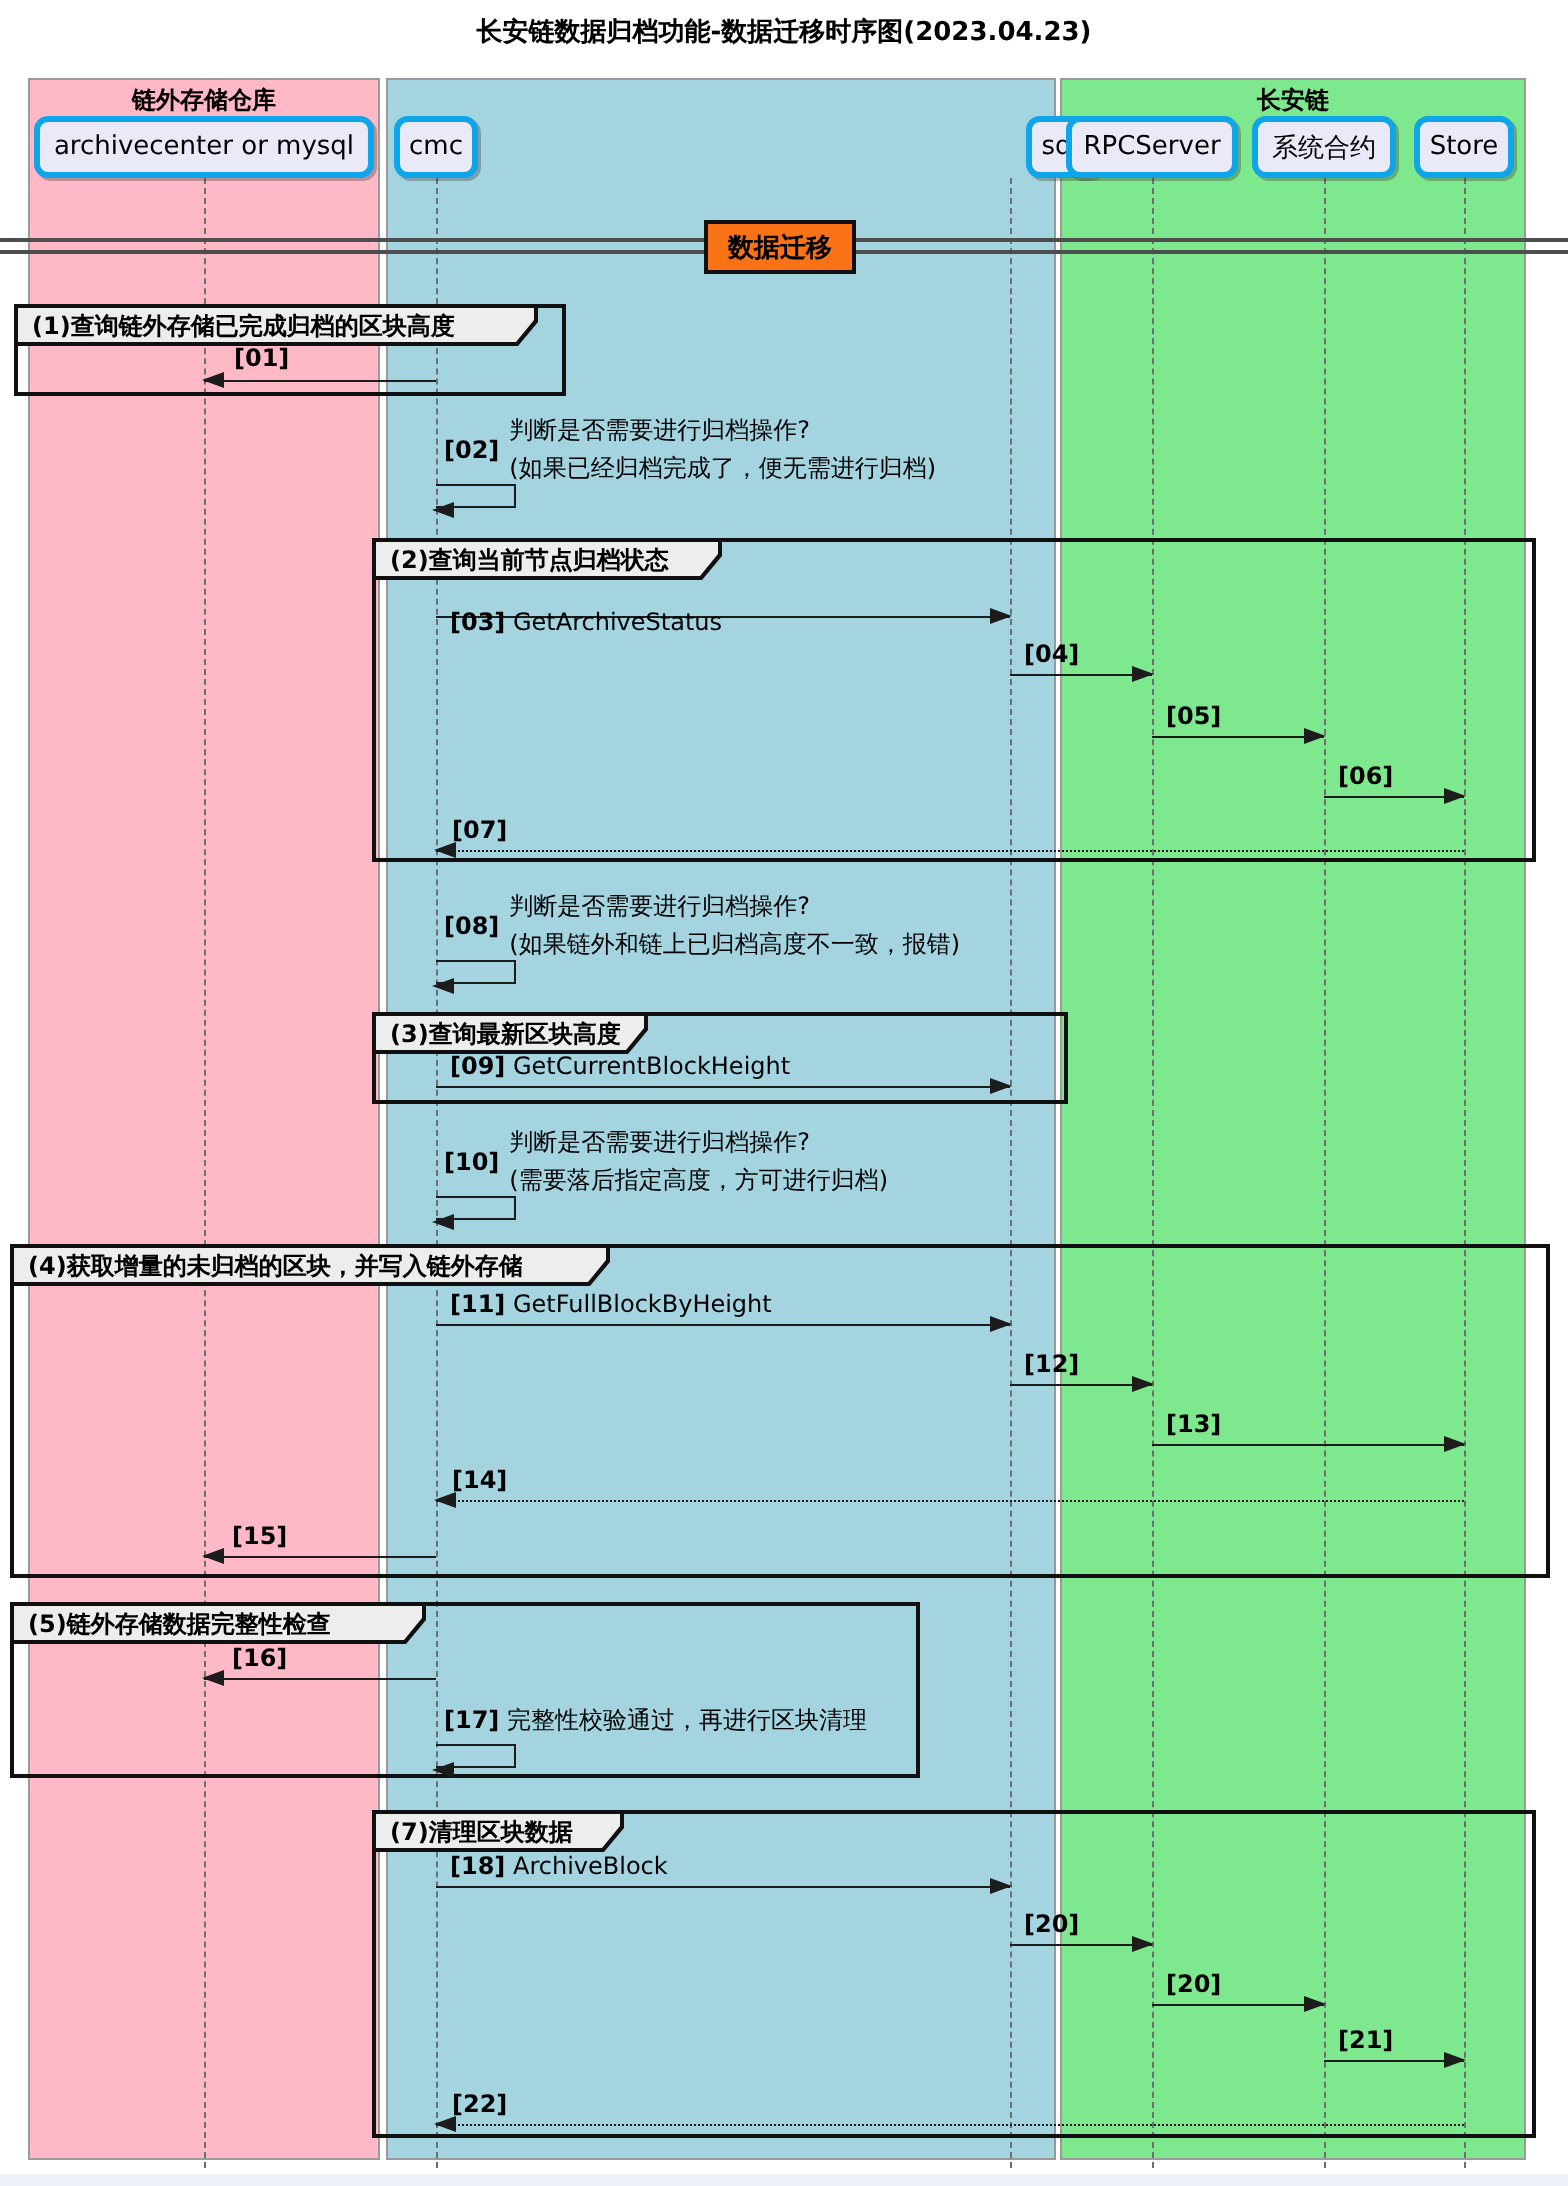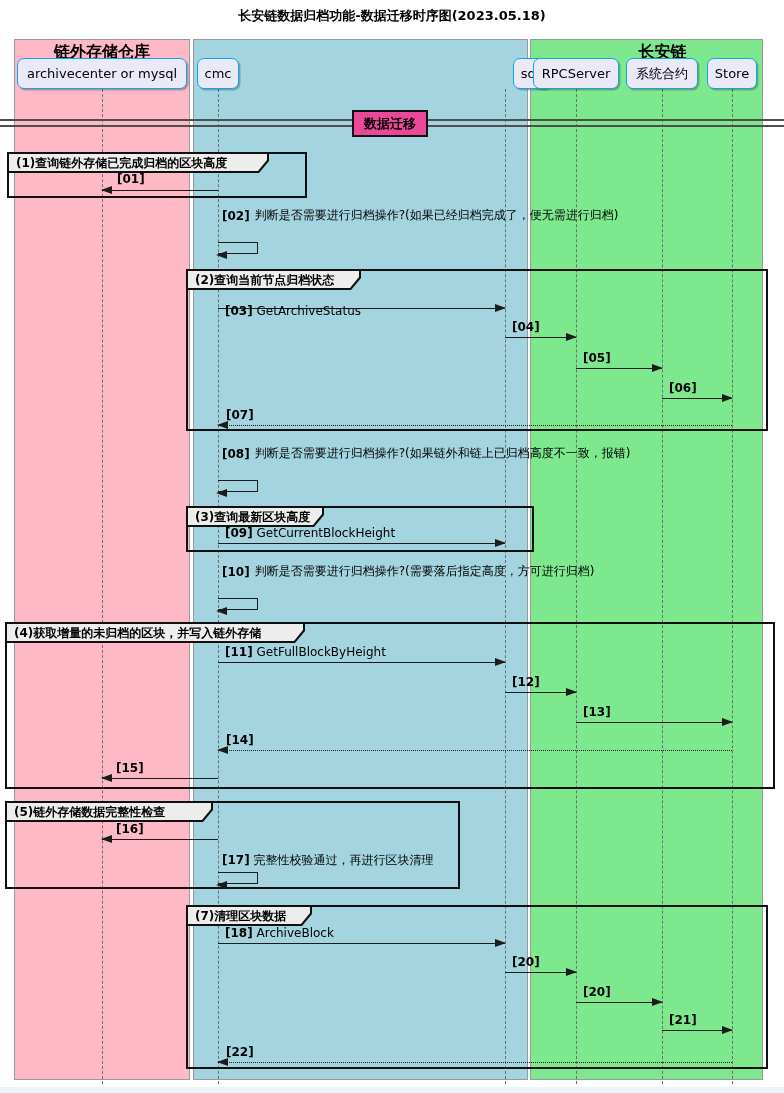--- a/index.html
+++ b/index.html
@@ -1,28 +1,28 @@
 <!DOCTYPE html>
 <html><head>
 <meta charset="utf-8">
 <style>
   html,body{margin:0;padding:0;background:#fff;}
   #stage{position:relative;width:784px;height:1093px;background:#fff;overflow:hidden;
          font-family:"DejaVu Sans","Liberation Sans",sans-serif;color:#000;}
   .title{position:absolute;top:7px;left:0;width:784px;text-align:center;
          font-size:13px;font-weight:bold;}
   .lane{position:absolute;top:39px;height:1041px;border:1px solid #9a9a9a;box-sizing:border-box;}
-  .lane-title{position:absolute;top:42px;font-size:16px;font-weight:bold;text-align:center;}
-  .pbox{position:absolute;top:58px;height:31px;background:#E9E9F7;border:1px solid #0ea5e9;
+  .lane-title{position:absolute;top:42px;font-size:12px;font-weight:bold;text-align:center;}
+  .pbox{position:absolute;top:58px;height:31px;background:#E9E9F7;border:3px solid #0ea5e9;
         border-radius:7px;box-sizing:border-box;display:flex;align-items:center;justify-content:center;
         font-size:13px;box-shadow:1.5px 1.5px 0 rgba(60,60,60,.35);text-align:center;}
   .lifeline{position:absolute;top:89px;height:995px;width:0;border-left:1px dashed #6e6e6e;}
   .divider-line{position:absolute;left:0;top:119px;width:784px;height:8px;box-sizing:border-box;
         border-top:2.5px solid #4e4e4e;border-bottom:2.5px solid #4e4e4e;}
-  .divider-label{position:absolute;left:352px;top:110px;width:76px;height:27px;background:#ec4899;
+  .divider-label{position:absolute;left:352px;top:110px;width:76px;height:27px;background:#f97316;
         border:2px solid #101010;box-sizing:border-box;display:flex;align-items:center;
         justify-content:center;font-size:13px;font-weight:bold;}
   .frame{position:absolute;border:2px solid #101010;box-sizing:border-box;}
   .ftab{position:absolute;left:-2px;top:-2px;height:21px;}
   .ftab-bg{position:absolute;inset:0;background:#101010;
         clip-path:polygon(0 0,100% 0,100% 9px,calc(100% - 10px) 100%,0 100%);}
   .ftab-in{position:absolute;inset:0;background:#EDEDED;
         clip-path:polygon(2px 2px,calc(100% - 2px) 2px,calc(100% - 2px) 8px,calc(100% - 11px) calc(100% - 2px),2px calc(100% - 2px));}
   .ftab-label{position:absolute;left:9px;top:2.5px;font-size:12px;font-weight:bold;white-space:nowrap;}
   .msg{position:absolute;height:0;border-top:1.5px solid #1c1c1c;}
@@ -33,48 +33,48 @@
   .ah-l{position:absolute;left:-1px;top:-5px;width:0;height:0;
         border-top:4.5px solid transparent;border-bottom:4.5px solid transparent;
         border-right:11px solid #1c1c1c;}
   .self{position:absolute;width:40px;height:12px;box-sizing:border-box;
         border:1.5px solid #1c1c1c;border-left:none;}
   .self .ah-l{left:-2px;top:auto;bottom:-5.5px;}
   .mlabel{position:absolute;font-size:12px;white-space:nowrap;line-height:16px;}
   .num{font-weight:bold;}
   .self-label{position:absolute;display:flex;align-items:center;gap:5px;
         font-size:12px;white-space:nowrap;}
-  .self-label .lines{display:flex;flex-direction:row;line-height:19px;}
+  .self-label .lines{display:flex;flex-direction:column;line-height:19px;}
   .bottom-strip{position:absolute;left:0;top:1087px;width:784px;height:6px;background:#edf2f8;}
 </style>
 </head>
 <body>
 
 <div id="stage">
 
   <div class="lane" style="left:14px;width:176px;background:#FFB9C6;"></div>
   <div class="lane" style="left:193px;width:335px;background:#A3D4E0;"></div>
   <div class="lane" style="left:530px;width:233px;background:#7DE88D;"></div>
 
   <div class="lane-title" style="left:14px;width:176px;">链外存储仓库</div>
-  <div class="lane-title" style="left:530px;width:233px;margin-left:16px;">长安链</div>
+  <div class="lane-title" style="left:530px;width:233px;">长安链</div>
 
   <div class="lifeline" style="left:102px;"></div>
   <div class="lifeline" style="left:218px;"></div>
   <div class="lifeline" style="left:505px;"></div>
   <div class="lifeline" style="left:576px;"></div>
   <div class="lifeline" style="left:662px;"></div>
   <div class="lifeline" style="left:732px;"></div>
 
-  <div class="title">长安链数据归档功能-数据迁移时序图(2023.05.18)</div>
+  <div class="title">长安链数据归档功能-数据迁移时序图(2023.04.23)</div>
 
   <div class="divider-line"></div>
   <div class="divider-label">数据迁移</div>
 
-  <div class="frame" style="left:7px;top:152px;width:300px;height:46px;">
+  <div class="frame" style="left:7px;top:152px;width:276px;height:46px;">
     <div class="ftab" style="width:262px;">
         <div class="ftab-bg"></div>
         <div class="ftab-in"></div>
       <span class="ftab-label">(1)查询链外存储已完成归档的区块高度</span>
       </div>
   </div>
   <div class="frame" style="left:186px;top:269px;width:582px;height:162px;">
     <div class="ftab" style="width:175px;">
         <div class="ftab-bg"></div>
         <div class="ftab-in"></div>

